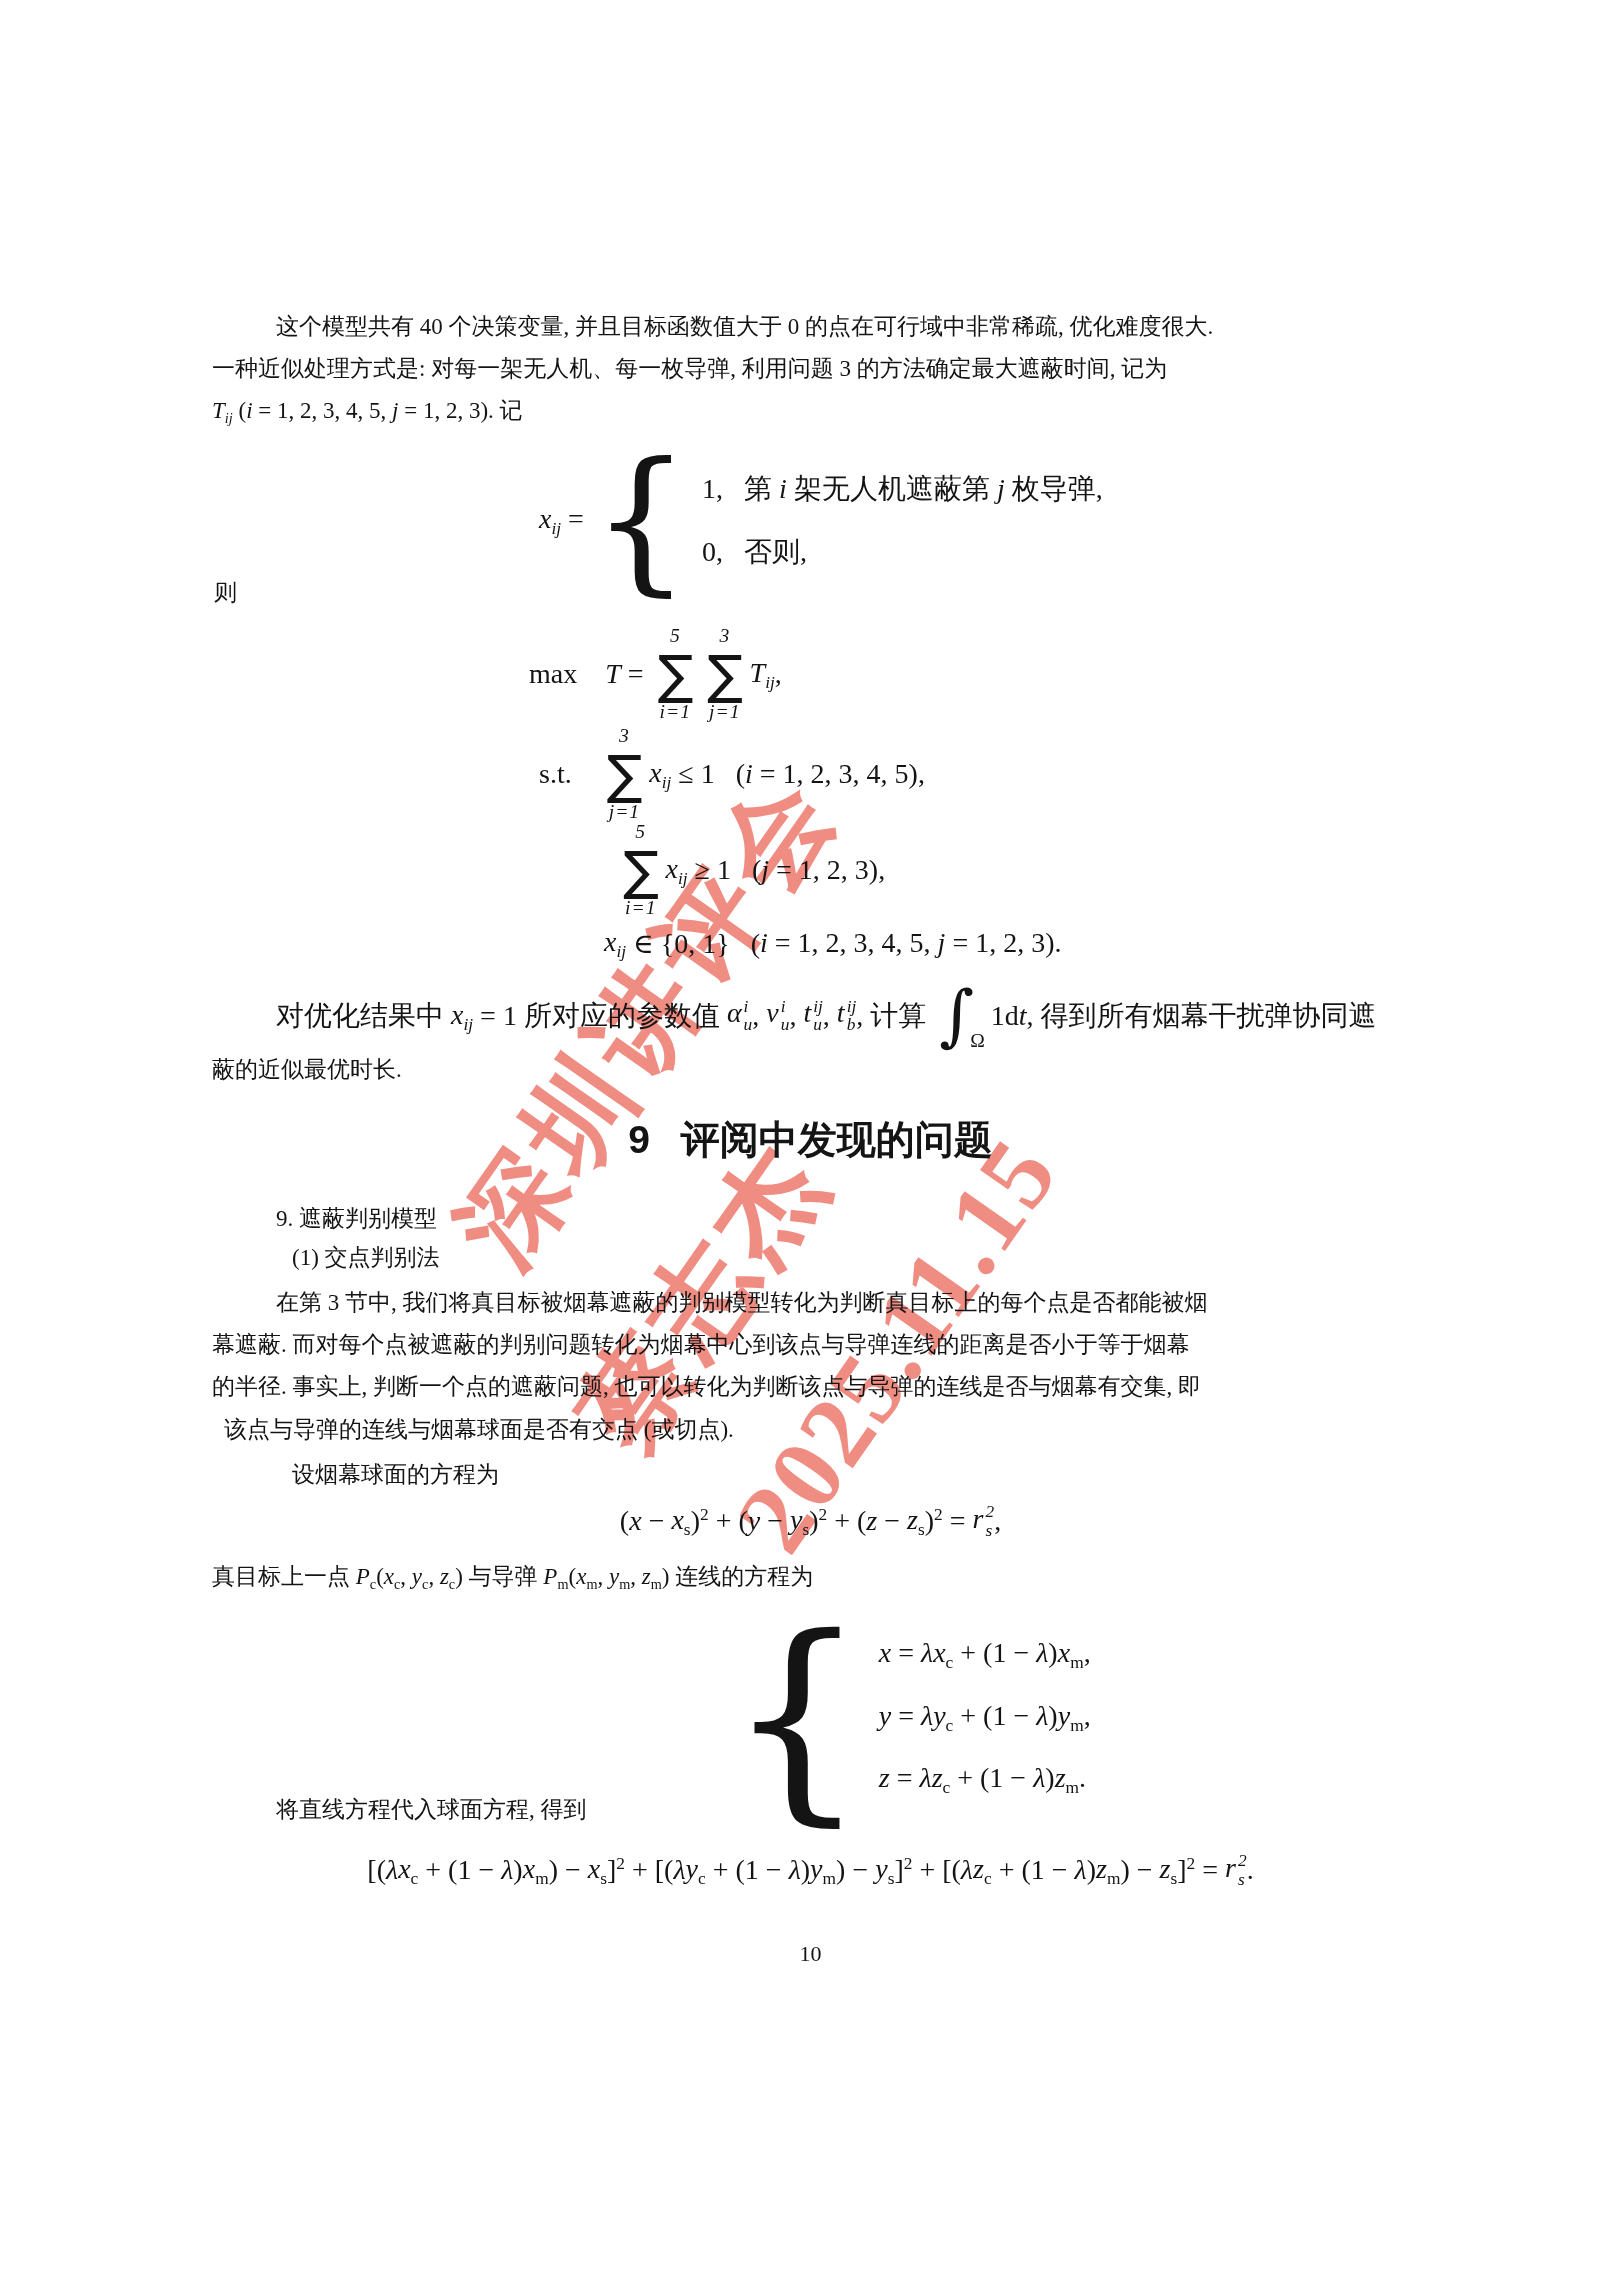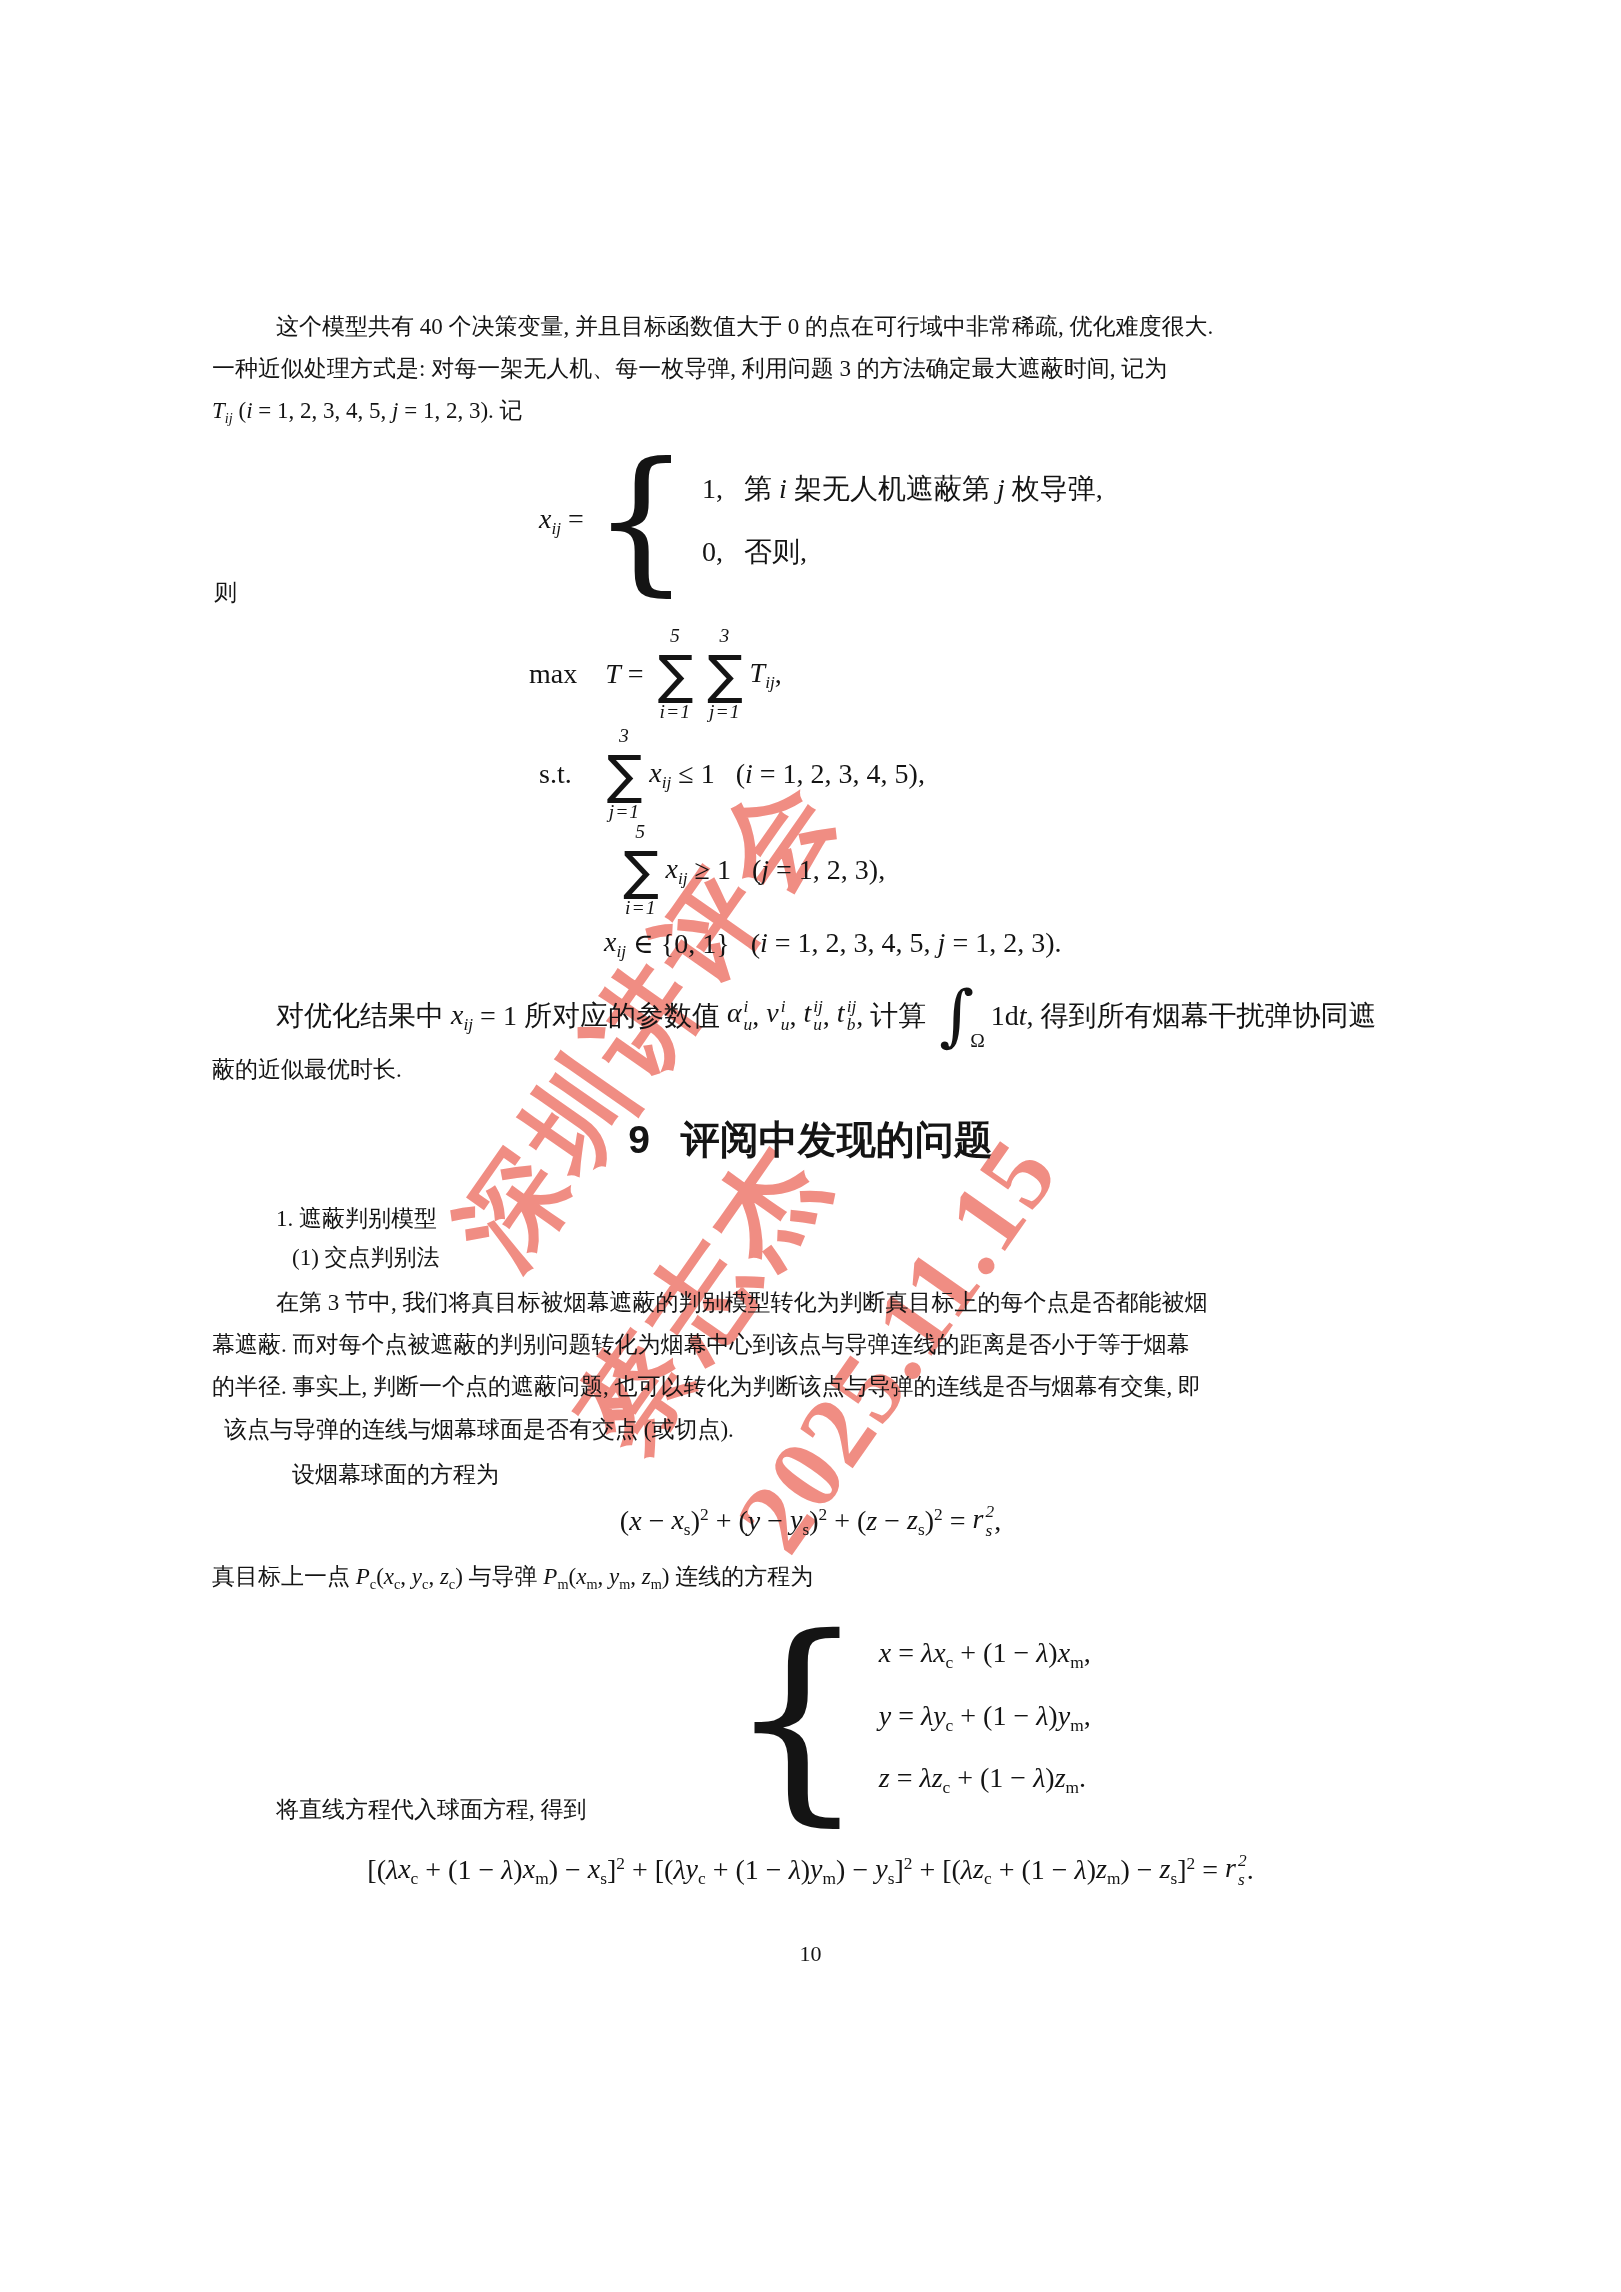--- a/index.html
+++ b/index.html
@@ -97,21 +97,21 @@
   <div class="eq" style="left:604px; top:926px;"><span class="it">x<sub class="it">ij</sub></span><span> ∈ {0, 1}   (</span><span class="it">i</span><span> = 1, 2, 3, 4, 5, </span><span class="it">j</span><span> = 1, 2, 3).</span></div>
 
   <div class="eq" style="left:276px; top:984px;"><span>对优化结果中 </span><span class="it">x<sub class="it">ij</sub></span><span> = 1 所对应的参数值 </span><span class="it">α<span class="stk"><span class="stk-t it">i</span><span class="stk-b ">u</span></span></span><span>, </span><span class="it">v<span class="stk"><span class="stk-t it">i</span><span class="stk-b ">u</span></span></span><span>, </span><span class="it">t<span class="stk"><span class="stk-t it">ij</span><span class="stk-b ">u</span></span></span><span>, </span><span class="it">t<span class="stk"><span class="stk-t it">ij</span><span class="stk-b ">b</span></span></span><span>, 计算 </span><span class="intg"><span class="int-op">∫</span><span class="int-sub">Ω</span></span><span>1d</span><span class="it">t</span><span>, 得到所有烟幕干扰弹协同遮</span></div>
   <div class="line" style="left:212px; top:1055px;">蔽的近似最优时长.</div>
 
   <div class="heading">
     <span>9</span>
     <span>评阅中发现的问题</span>
   </div>
 
-  <div class="line" style="left:276px; top:1204px;">1. 遮蔽判别模型</div>
+  <div class="line" style="left:276px; top:1204px;">9. 遮蔽判别模型</div>
   <div class="line" style="left:292px; top:1243px;text-align:right;">(1) 交点判别法</div>
 
   <div class="line" style="left:276px; top:1288px;">在第 3 节中, 我们将真目标被烟幕遮蔽的判别模型转化为判断真目标上的每个点是否都能被烟</div>
   <div class="line" style="left:212px; top:1330px;">幕遮蔽. 而对每个点被遮蔽的判别问题转化为烟幕中心到该点与导弹连线的距离是否小于等于烟幕</div>
   <div class="line" style="left:212px; top:1372px;">的半径. 事实上, 判断一个点的遮蔽问题, 也可以转化为判断该点与导弹的连线是否与烟幕有交集, 即</div>
   <div class="line" style="left:224px; top:1415px;">该点与导弹的连线与烟幕球面是否有交点 (或切点).</div>
 
   <div class="line" style="left:276px; top:1460px;margin-left:16px;">设烟幕球面的方程为</div>
   <div class="eq ctr" style="top:1503px;"><span>(</span><span class="it">x</span><span> − </span><span class="it">x<sub>s</sub></span><span>)<sup>2</sup></span><span> + (</span><span class="it">y</span><span> − </span><span class="it">y<sub>s</sub></span><span>)<sup>2</sup></span><span> + (</span><span class="it">z</span><span> − </span><span class="it">z<sub>s</sub></span><span>)<sup>2</sup></span><span> = </span><span class="it">r<span class="stk"><span class="stk-t ">2</span><span class="stk-b ">s</span></span></span><span>,</span></div>
 

